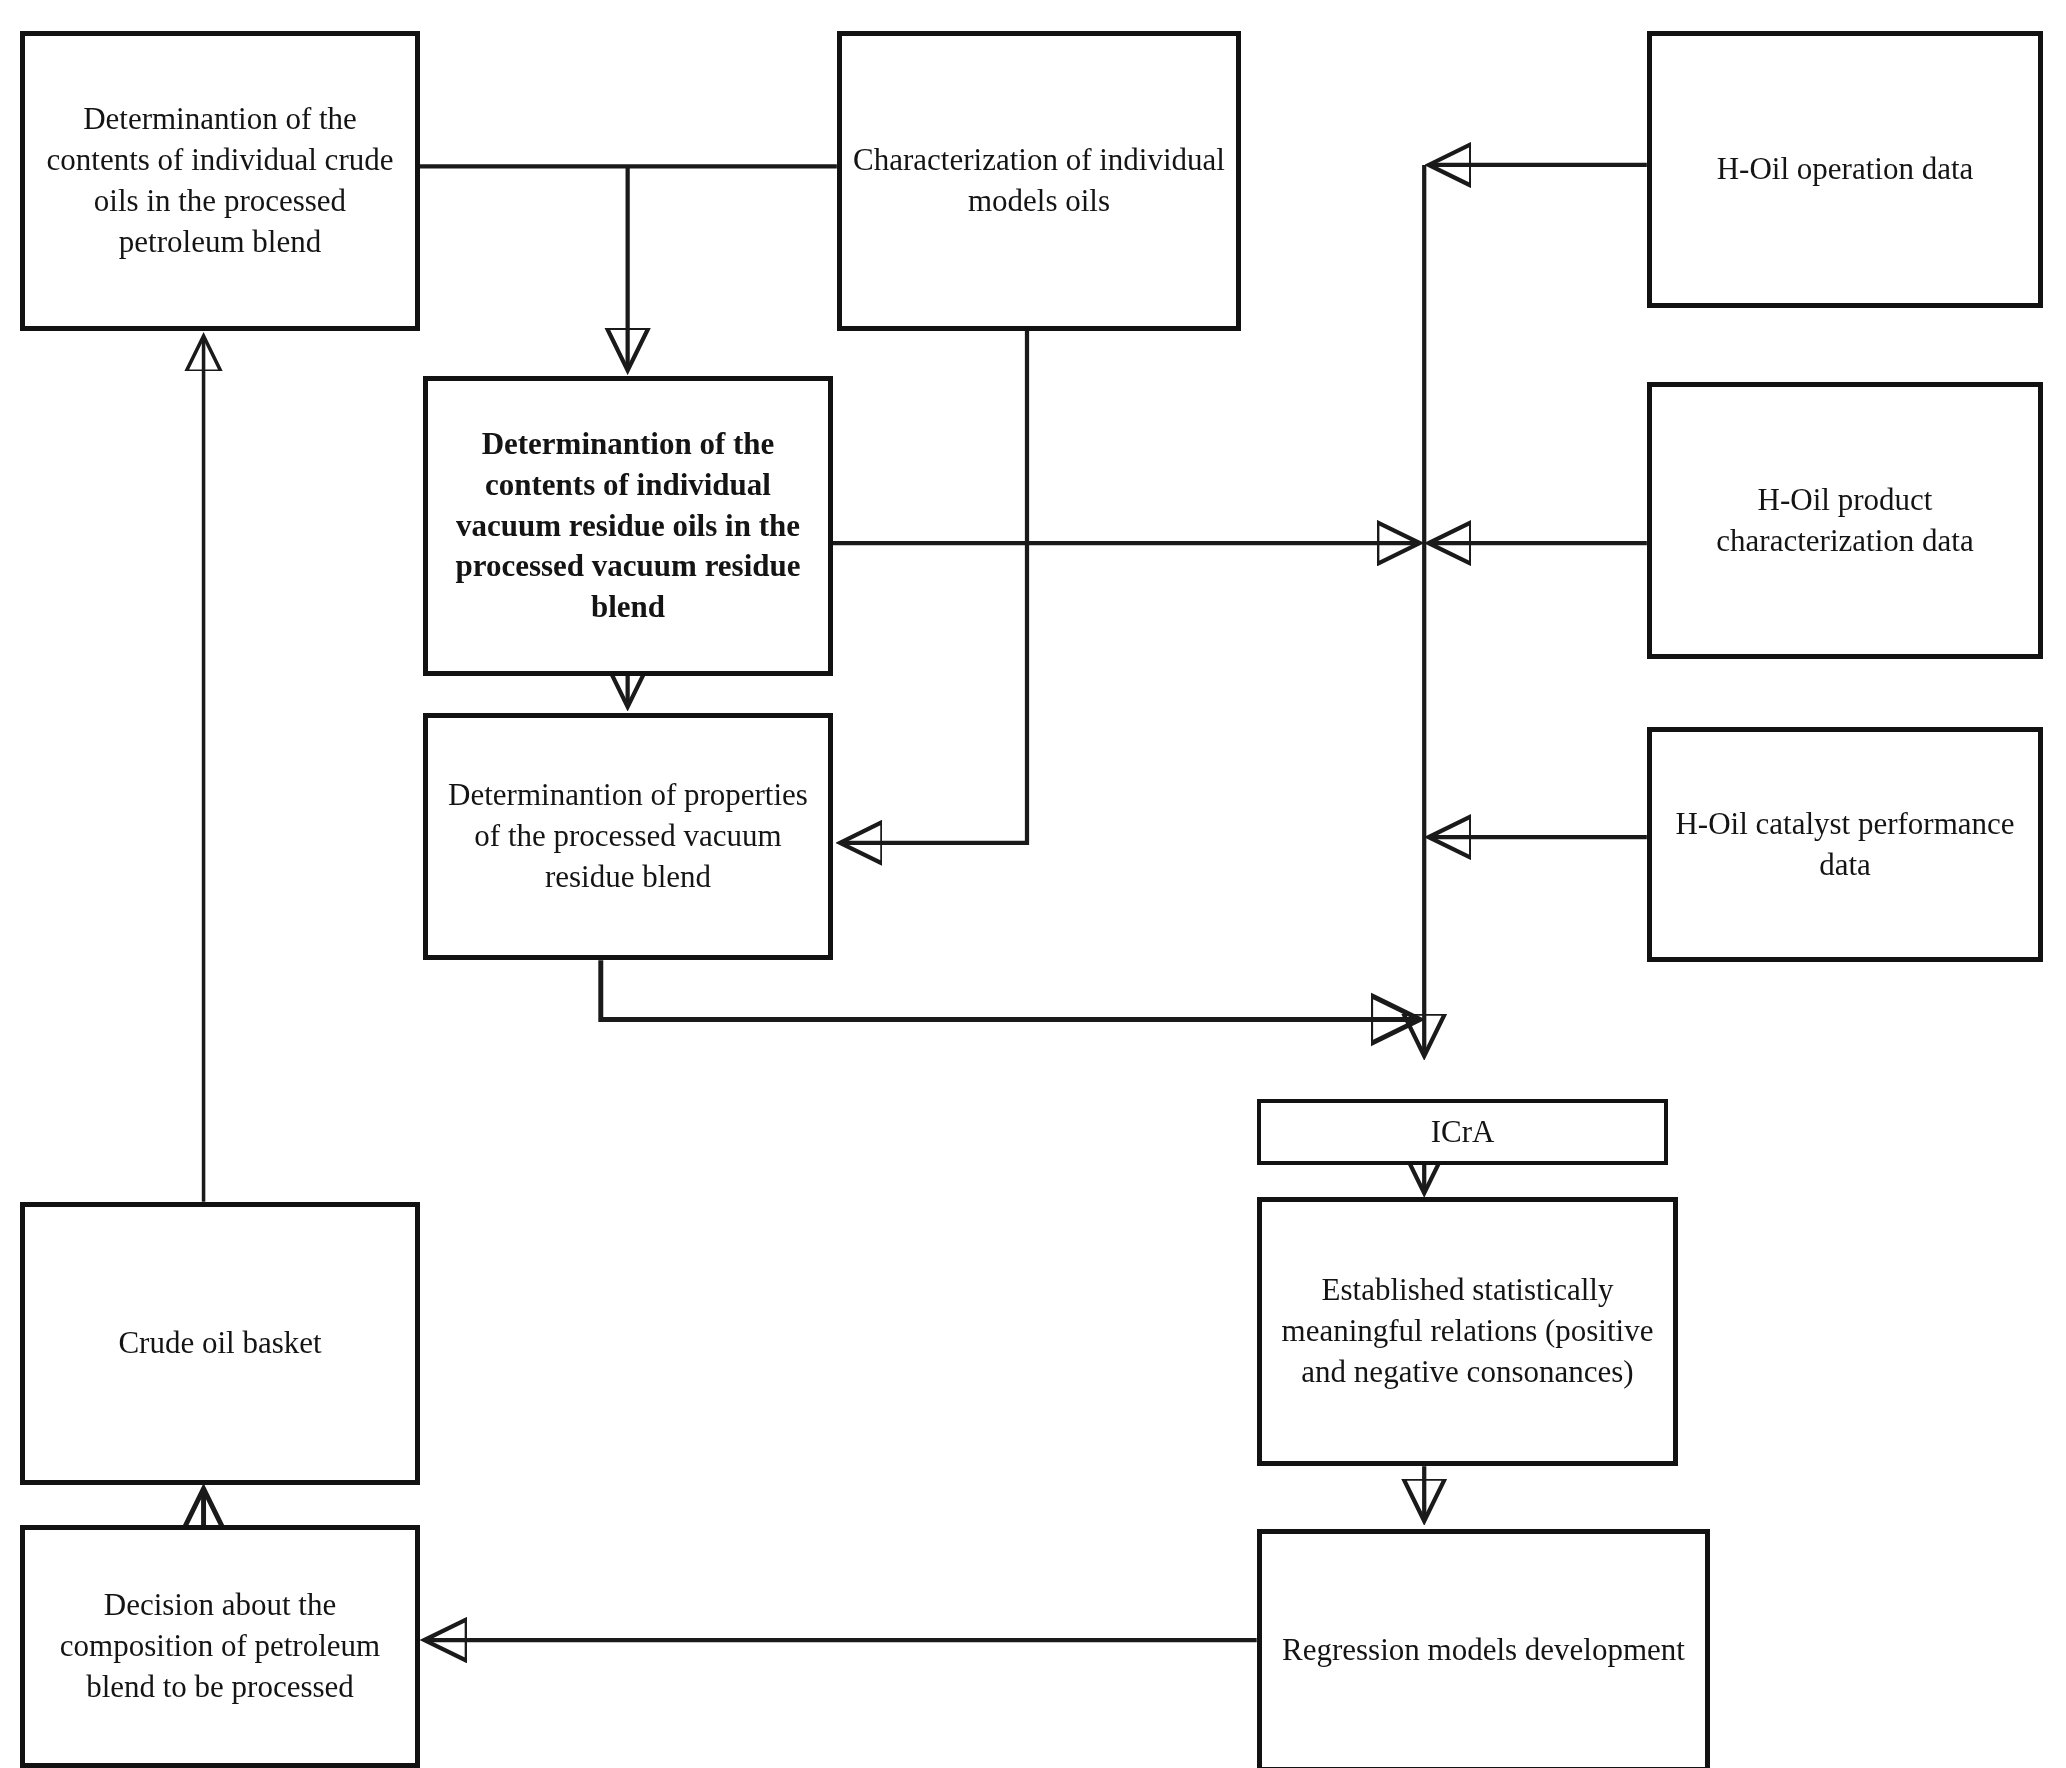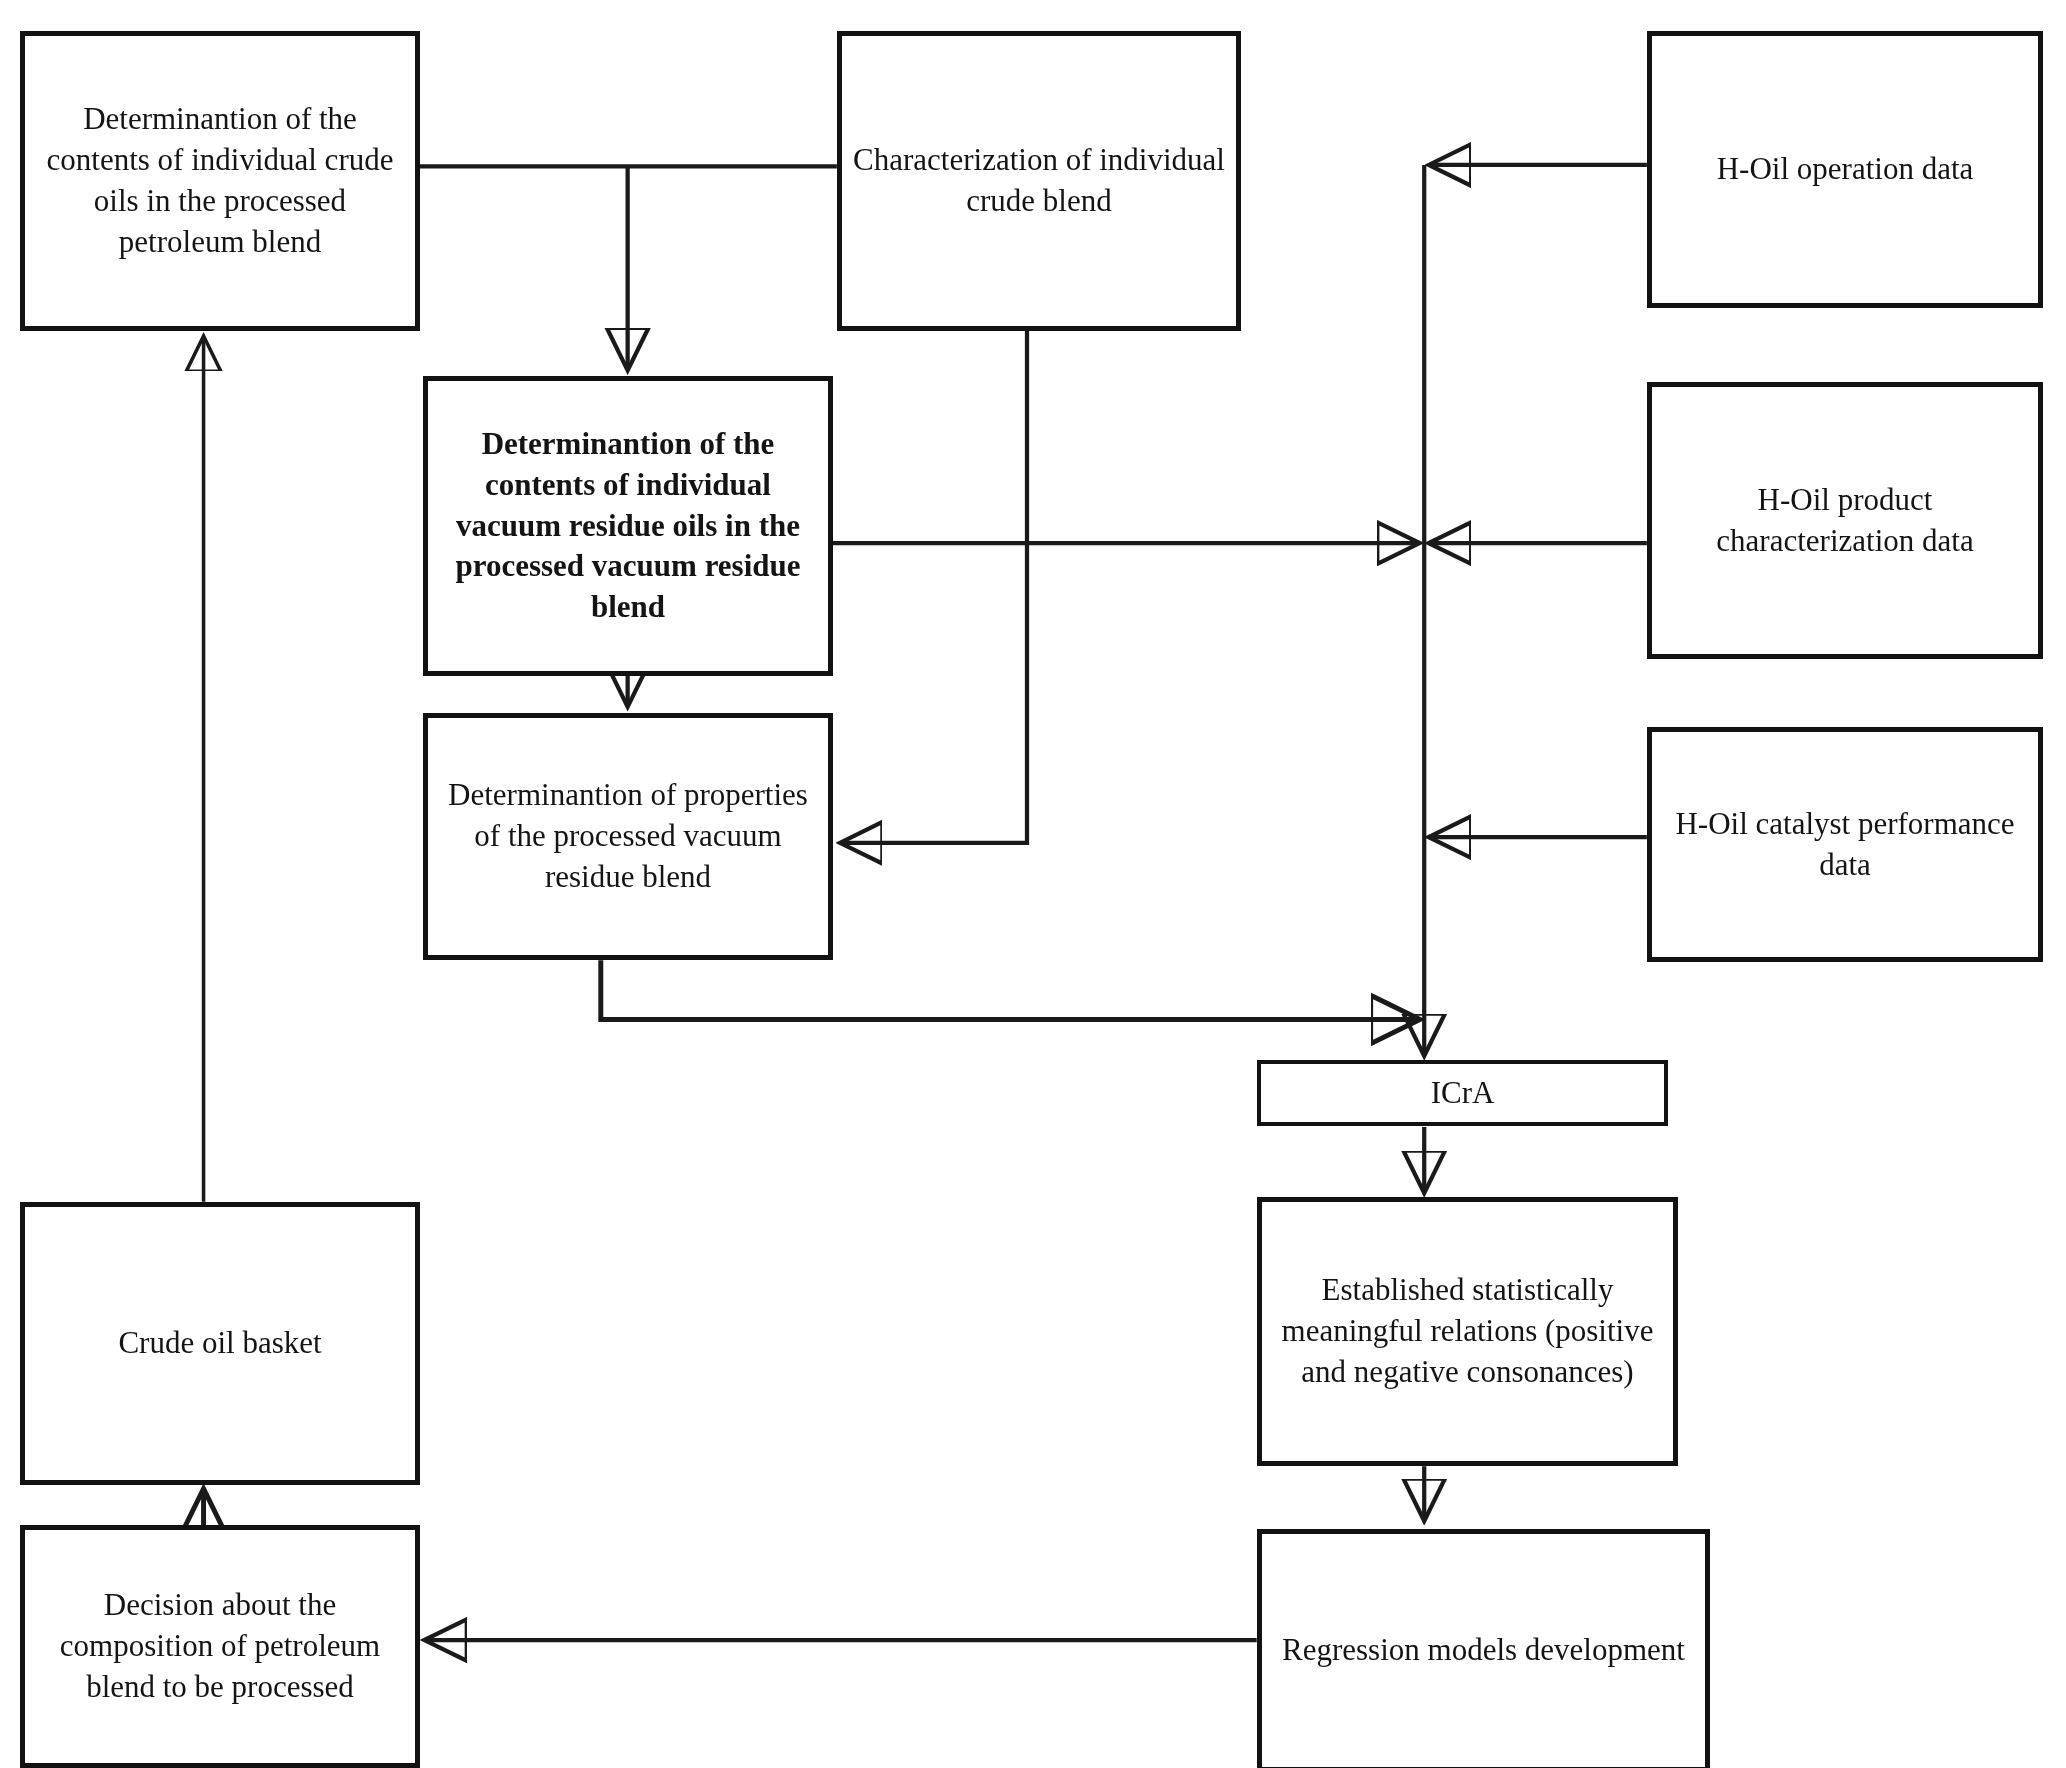--- a/index.html
+++ b/index.html
@@ -19,21 +19,21 @@
     align-items:center;
     justify-content:center;
     text-align:center;
     color:#141414;
     font-size:31px;
     line-height:1.32;
     padding:20px 10px;
     white-space:pre-line;
     z-index:3;
   }
-  .node.thin{border-width:4.2px;}
+  .node.thin{border-width:4.2px;margin-top:39px;}
   svg.edges{
     position:absolute;left:0;top:0;
     width:2066px;height:1769px;
     z-index:2;
     pointer-events:none;
   }
   svg.edges line, svg.edges path{
     stroke:#1a1a1a;
     fill:none;
   }
@@ -103,21 +103,21 @@
       <path d="M288,2158 L288,2110" stroke-width="7" marker-end="url(#ah)"></path>
     </g>
 
     <g>
       <path d="M288,1700 L288,478" stroke-width="5" marker-end="url(#ah)"></path>
     </g>
   </svg>
 
   <div class="node" style="left:20px;top:31px;width:400px;height:300px;">Determinantion of the contents of individual crude oils in the processed petroleum blend</div>
 
-  <div class="node" style="left:837px;top:31px;width:404px;height:300px;">Characterization of individual crude blend</div>
+  <div class="node" style="left:837px;top:31px;width:404px;height:300px;">Characterization of individual models oils</div>
 
   <div class="node" style="left:1647px;top:31px;width:396px;height:277px;">H-Oil operation data</div>
 
   <div class="node" style="left:423px;top:376px;width:410px;height:300px;font-weight:bold;">Determinantion of the contents of individual vacuum residue oils in the processed vacuum residue blend</div>
 
   <div class="node" style="left:1647px;top:382px;width:396px;height:277px;">H-Oil product characterization data</div>
 
   <div class="node" style="left:423px;top:713px;width:410px;height:247px;">Determinantion of properties of the processed vacuum residue blend</div>
 
   <div class="node" style="left:1647px;top:727px;width:396px;height:235px;">H-Oil  catalyst performance data</div>

